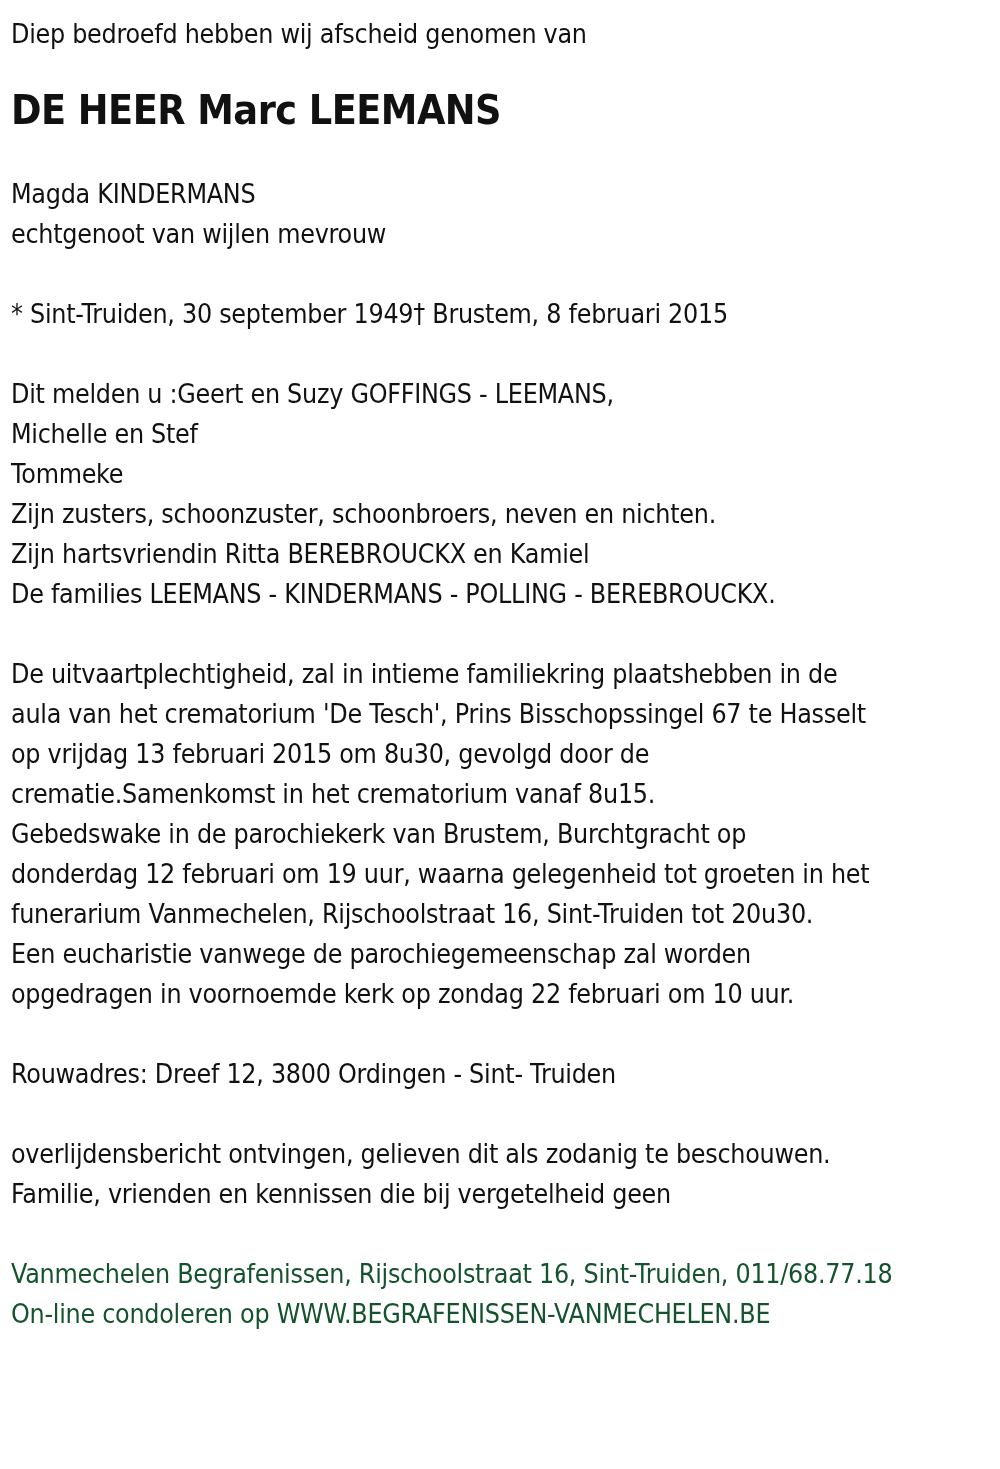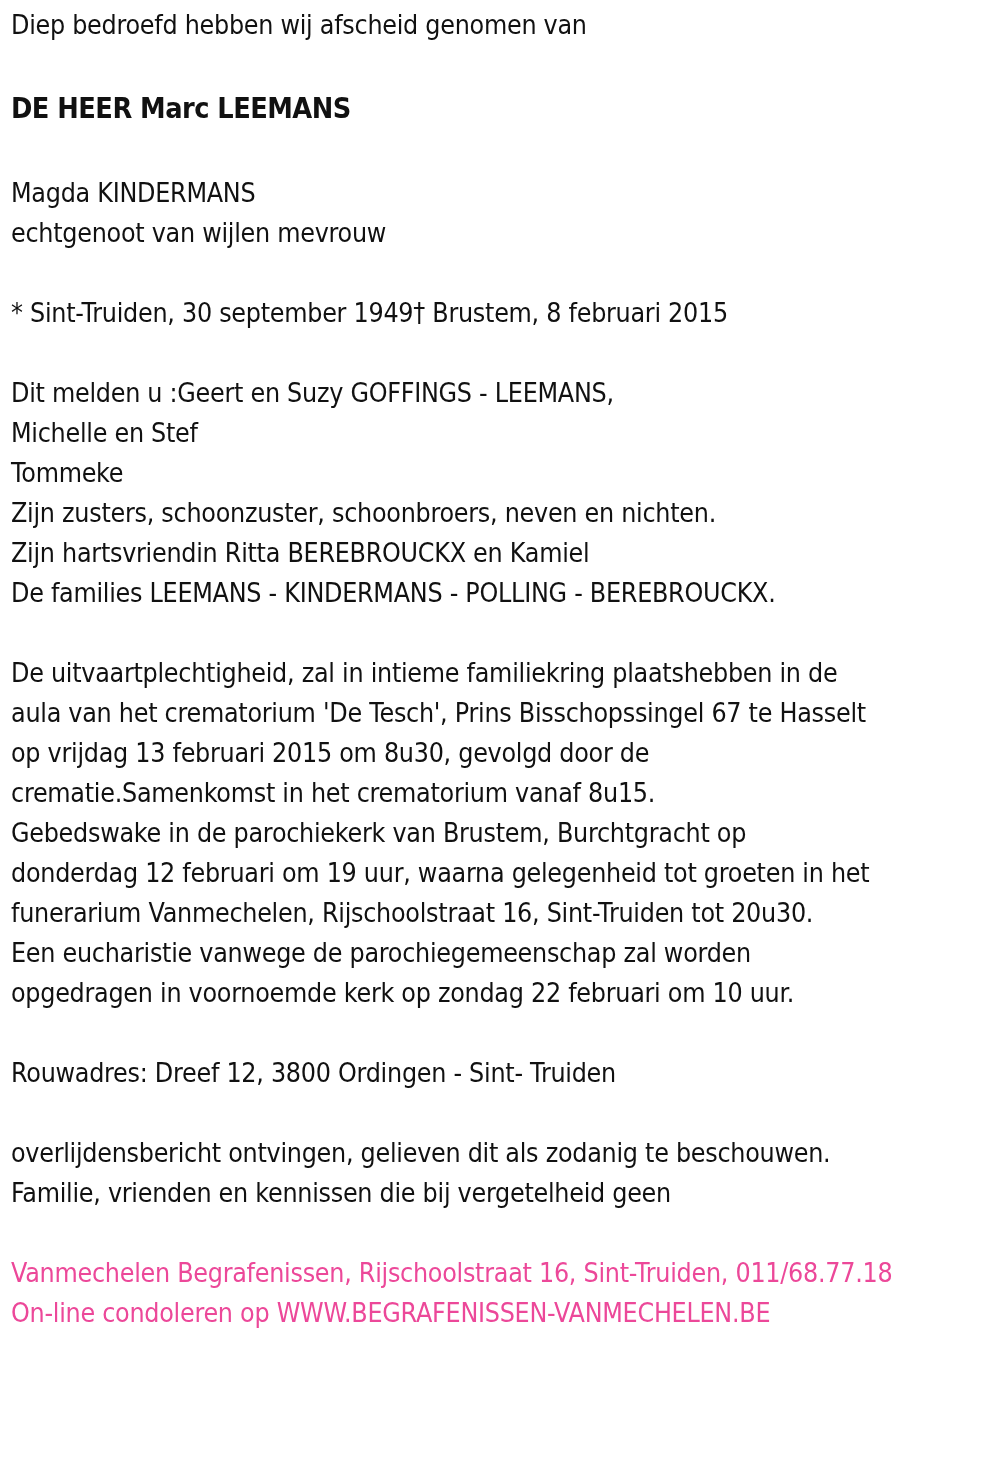--- a/index.html
+++ b/index.html
@@ -1,25 +1,25 @@
 <!DOCTYPE html>
 <html><head>
 <meta charset="utf-8">
 <style>
   html, body { margin: 0; padding: 0; background: #ffffff; }
   body { width: 1000px; height: 1469px; overflow: hidden; position: relative;
          font-family: "DejaVu Sans", sans-serif; color: #111; }
-  .doc { position: absolute; left: 11px; top: 5px; width: 985px; }
+  .doc { position: absolute; left: 11px; top: 14px; width: 985px; }
   .line { font-size: 26px; line-height: 40px; height: 40px; white-space: nowrap;
           letter-spacing: -0.3px; transform-origin: left center; }
-  .title { font-size: 28px; font-weight: bold; line-height: 48px; height: 48px;
-           letter-spacing: -0.6px; margin-top: 8px; }
+  .title { font-size: 40px; font-weight: bold; line-height: 48px; height: 48px;
+           letter-spacing: -0.6px; margin-top: 0px; }
   .gap { height: 40px; }
   .gap-small { height: 32px; }
-  .footer { color: #ec4899; }
+  .footer { color: #14532d; }
   .cond { display: inline-block; transform: scaleX(0.92); transform-origin: left center; }
 </style>
 </head>
 <body>
 
 <div class="doc">
   <div class="line"><span class="cond">Diep bedroefd hebben wij afscheid genomen van</span></div>
 
   <div class="gap-small"></div>
 

